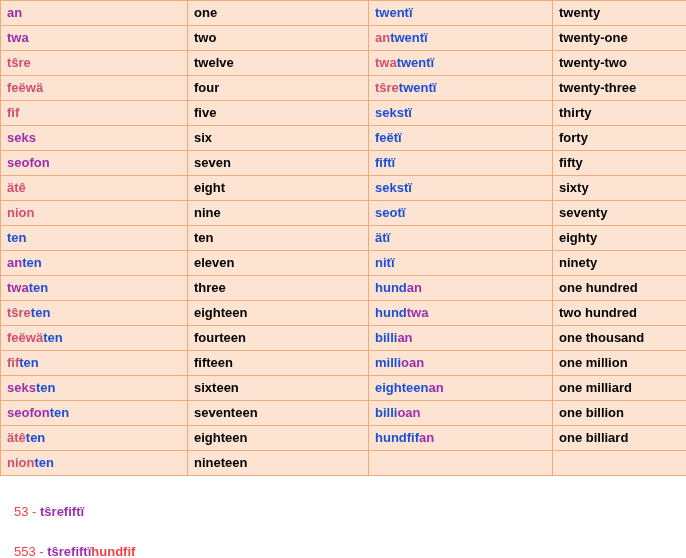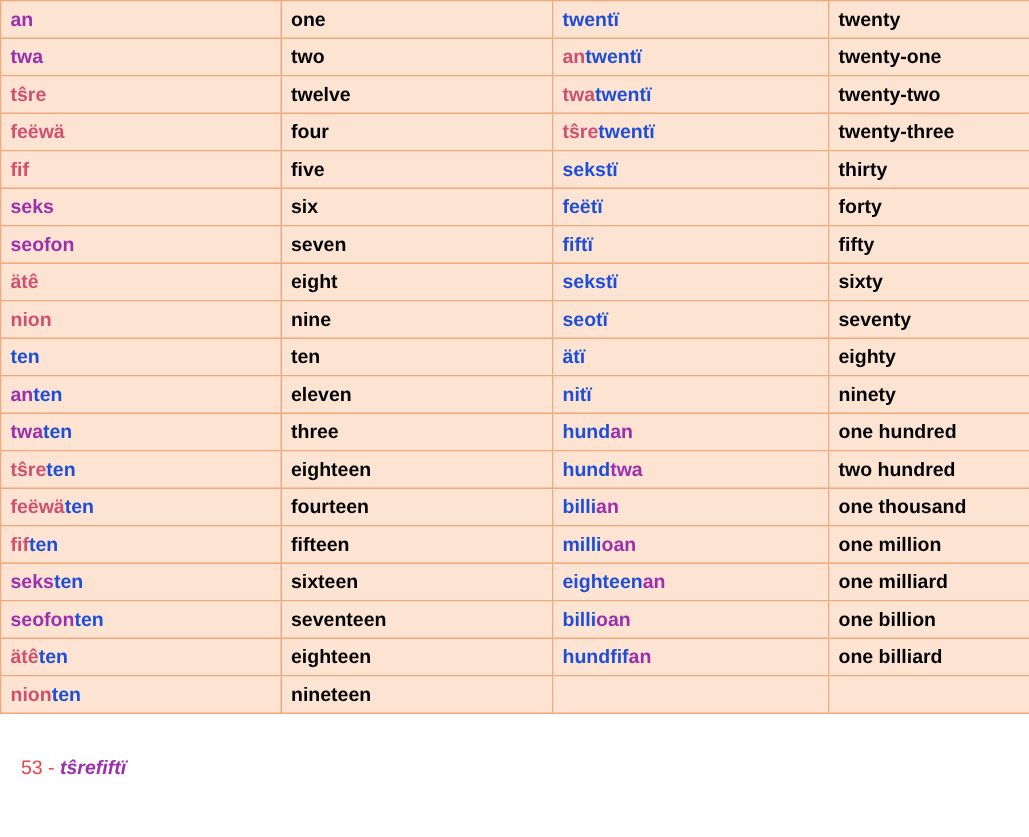--- a/index.html
+++ b/index.html
@@ -46,21 +46,21 @@
   .examples {
     padding: 28px 14px 0 14px;
   }
   .example-line {
     font-size: 13px;
     margin-bottom: 25px;
     color: #1a1a1a;
     white-space: nowrap;
   }
   .bold { font-weight: bold; }
-  .purple { color: #9b2fae; font-style: italic; }
+  .purple { color: #9b2fae; }
   .teal { color: #ef4444; }
 </style>
 </head>
 <body>
 
 <table class="numbers">
   <tbody>
       <tr>
         <td class="c0"><span class="term"><span class="seg-p">an</span></span></td>
         <td class="c1"><span class="gloss">one</span></td>
@@ -173,13 +173,14 @@
         <td class="c0"><span class="term"><span class="seg-r">nion</span><span class="seg-k">ten</span></span></td>
         <td class="c1"><span class="gloss">nineteen</span></td>
         <td class="c2"><span class="term"></span></td>
         <td class="c3"><span class="gloss"></span></td>
       </tr>
     </tbody>
 </table>
 
 <div class="examples">
     <div class="example-line"><span class="teal">53 - </span><span class="purple bold">tŝrefiftï</span></div>
+    <div class="example-line"><span class="teal">553 - </span><span class="purple bold">tŝrefiftï</span><span class="teal bold">hundfif</span></div>
   </div>
 
 </body></html>

